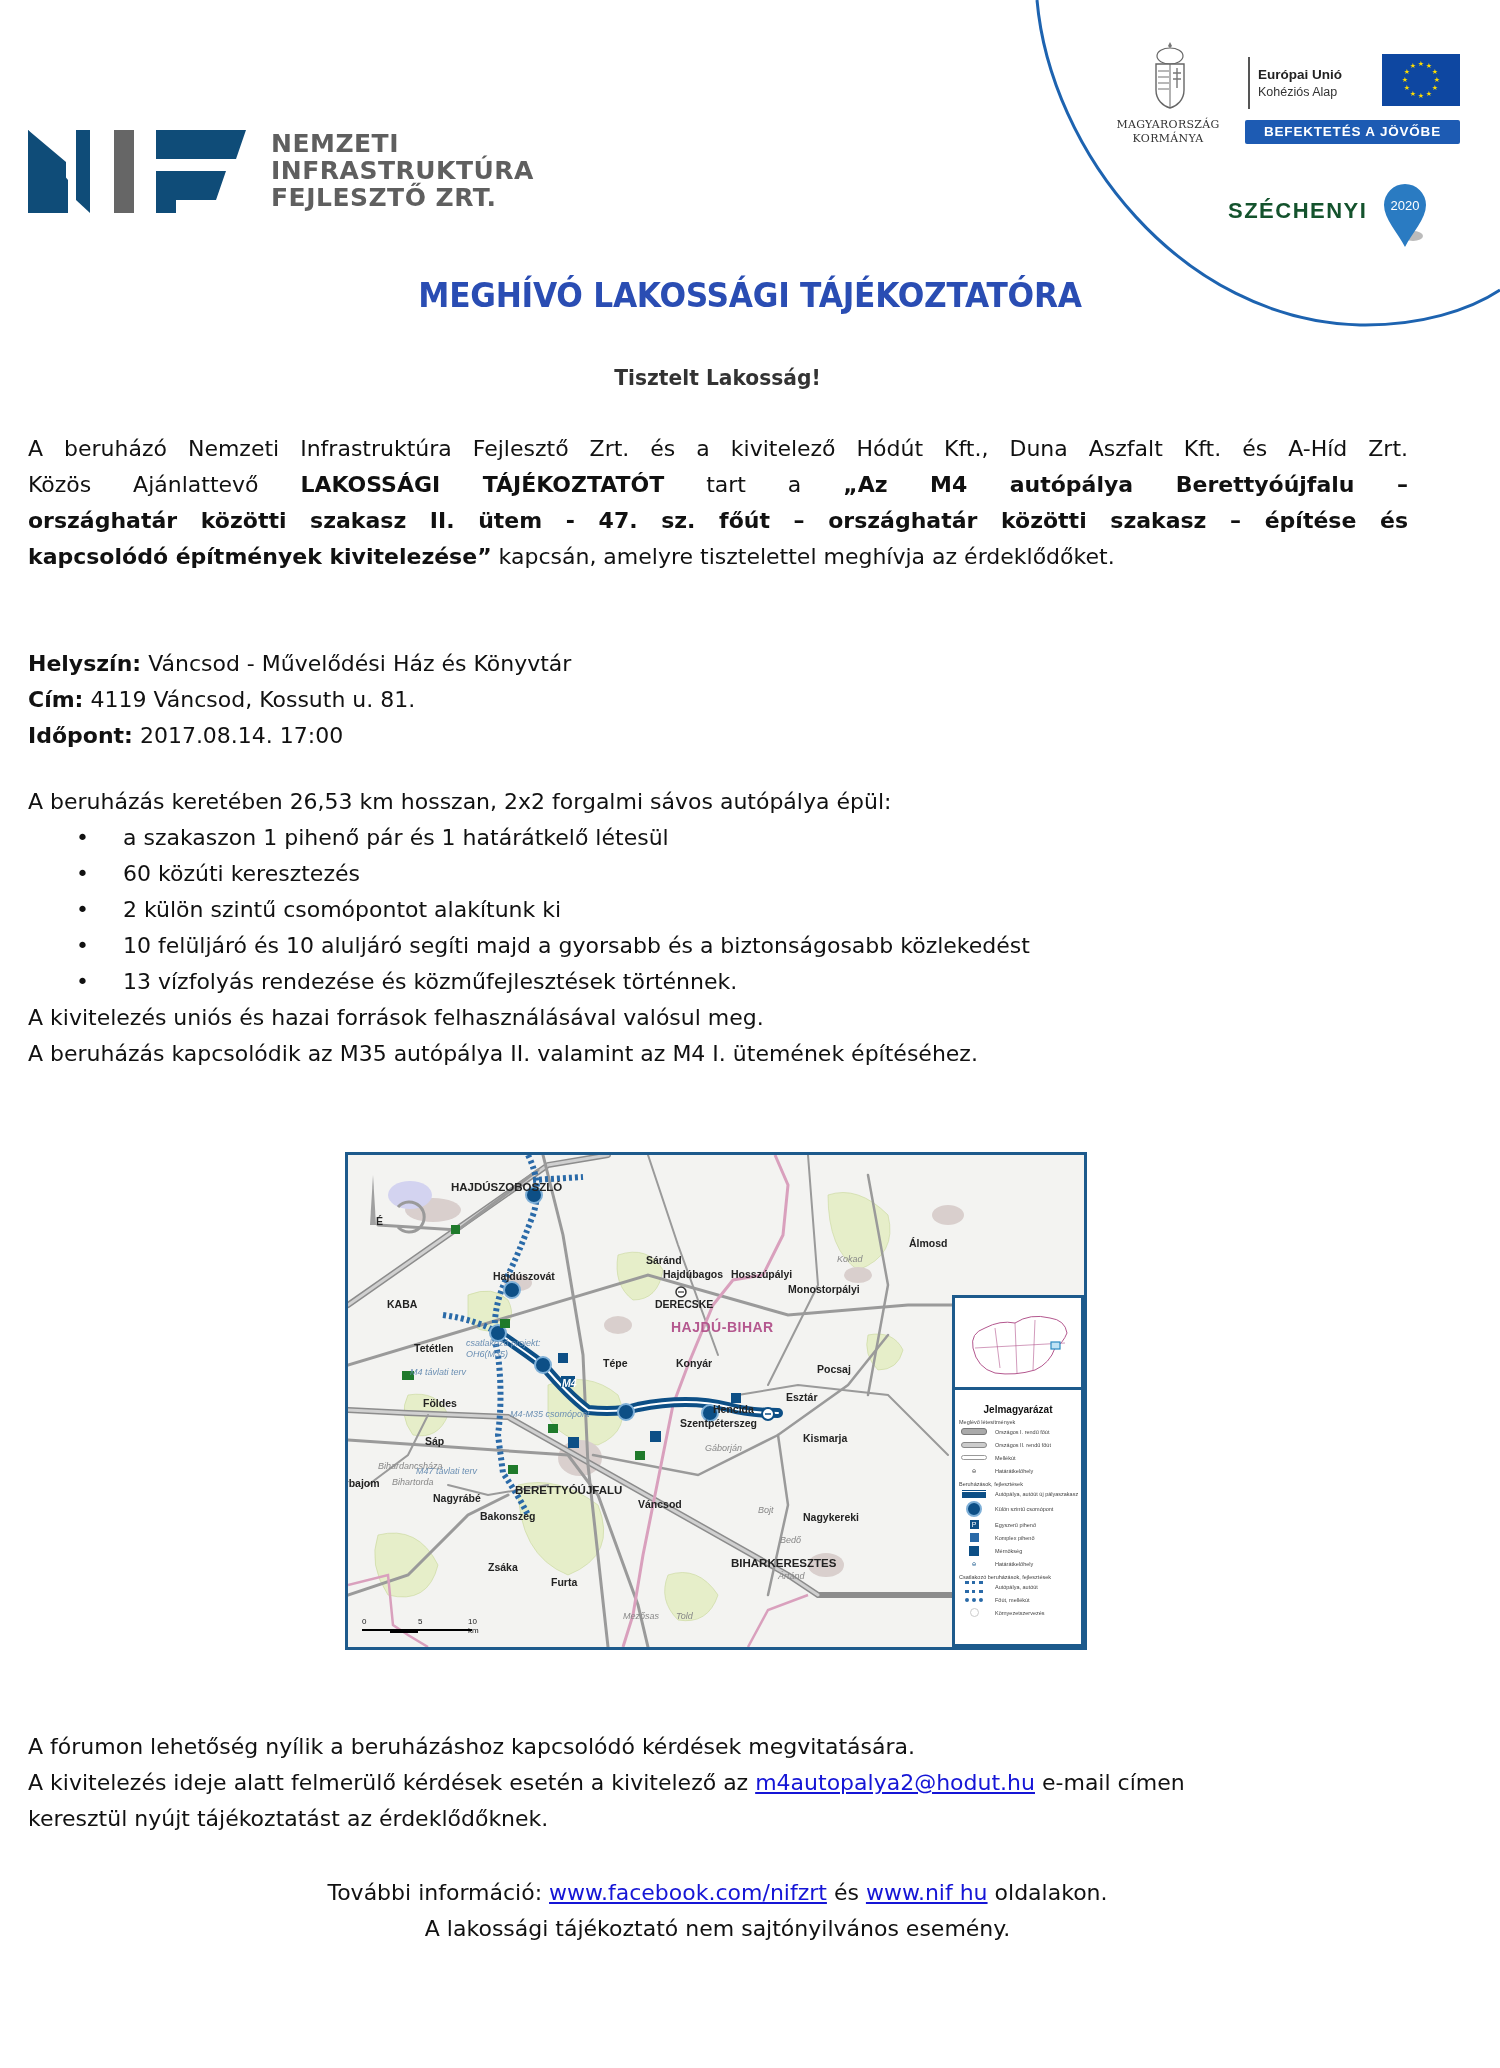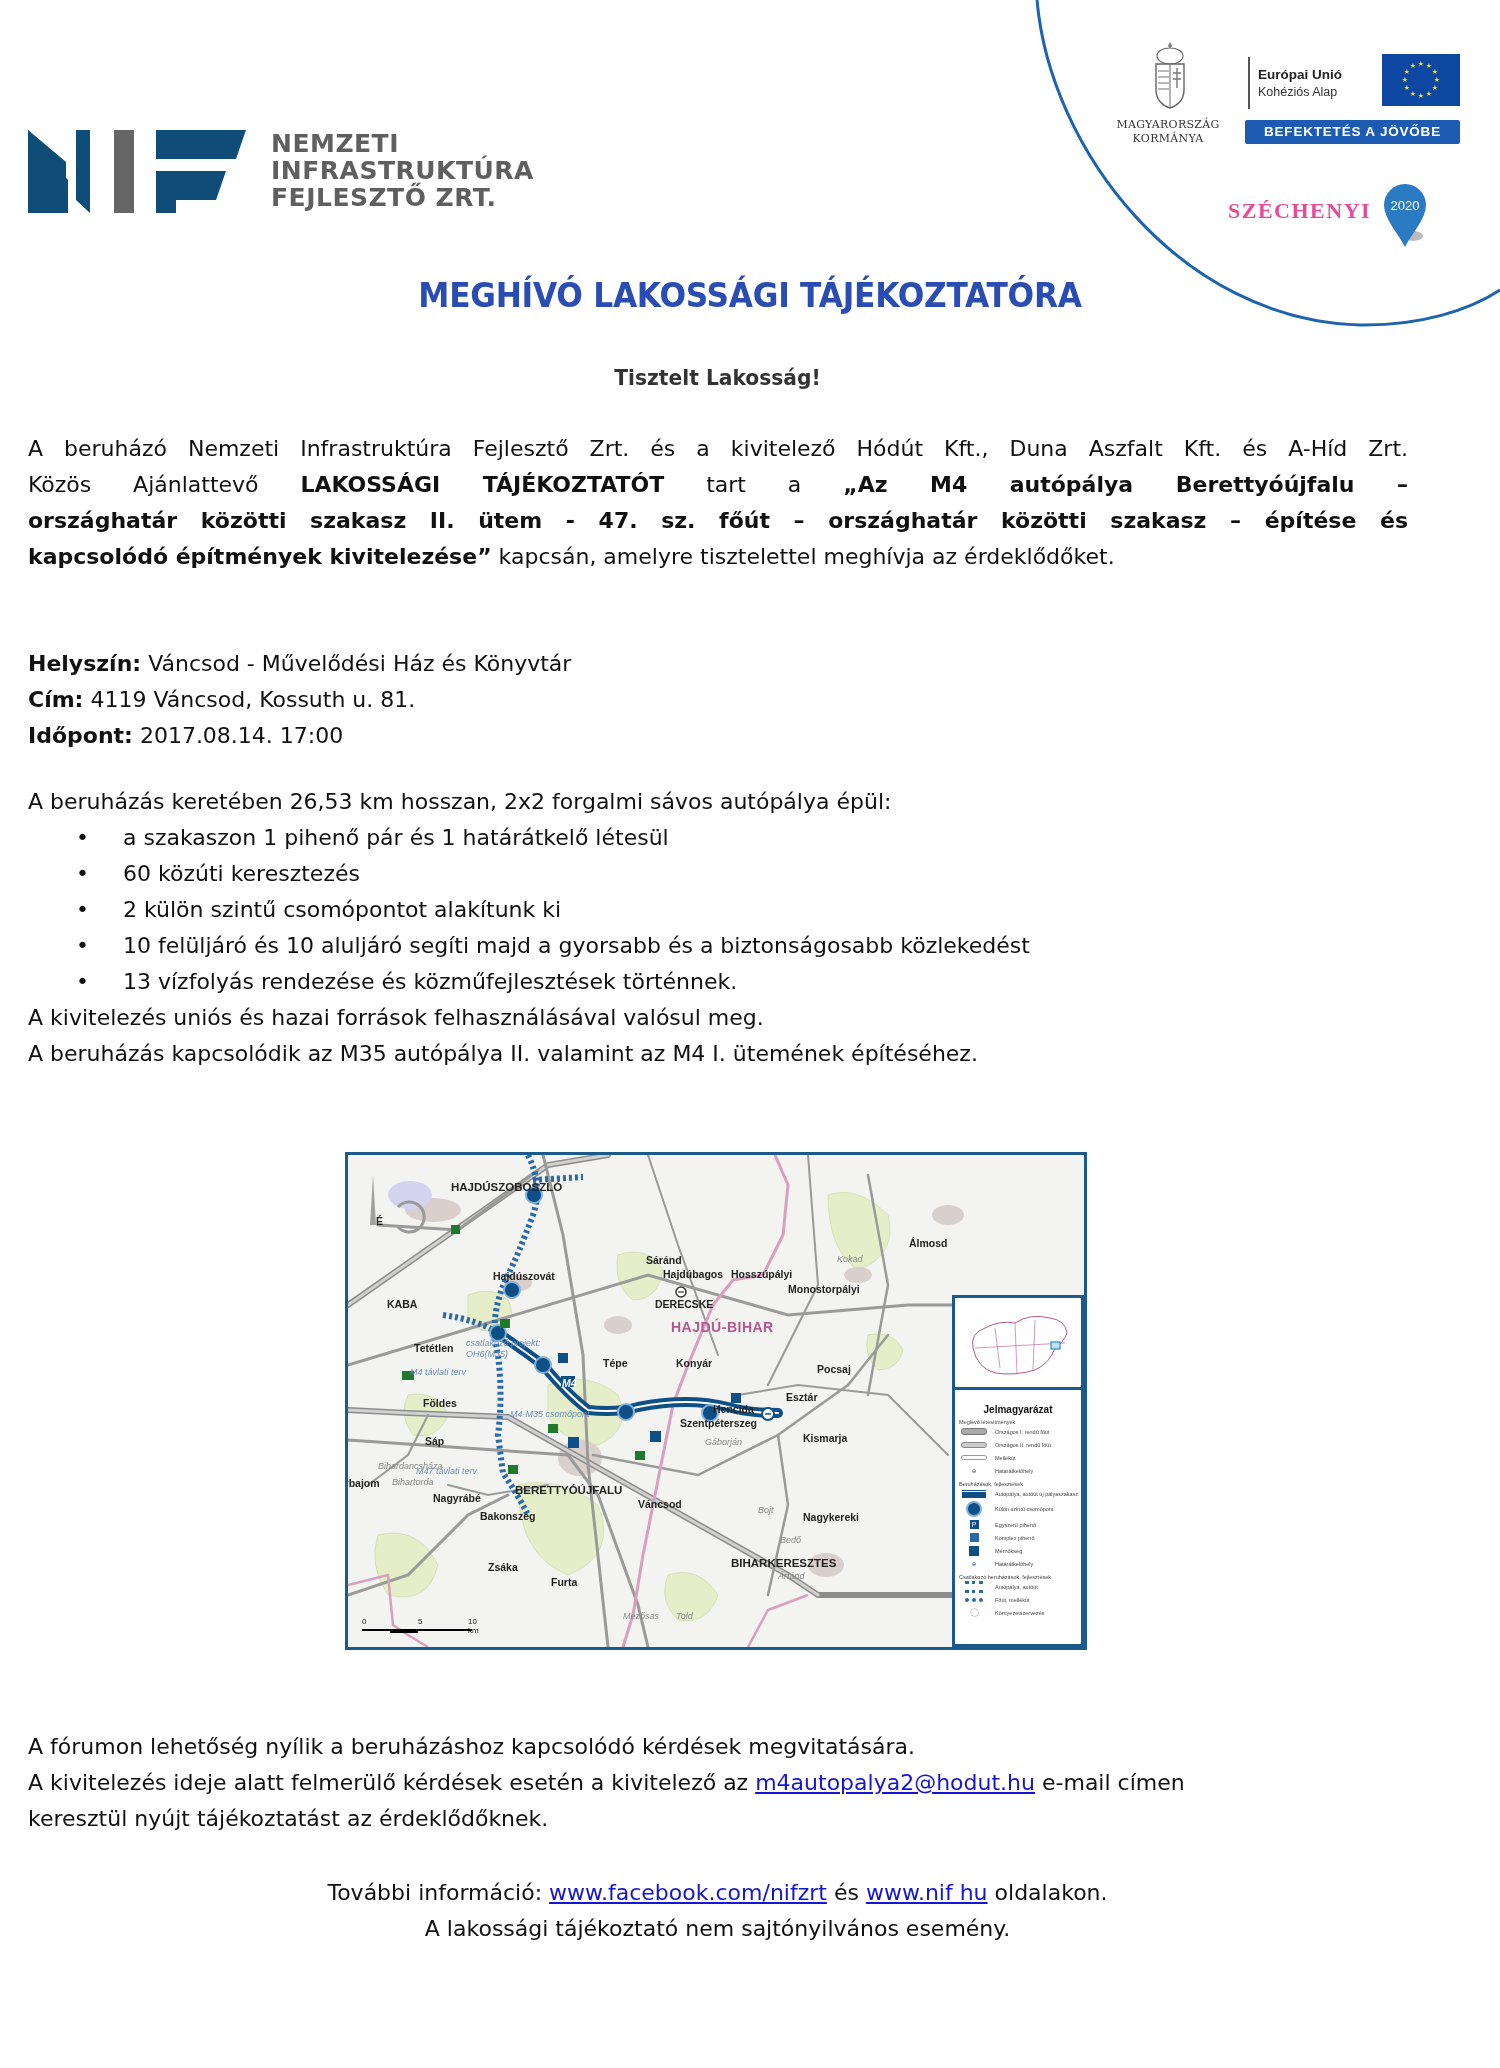--- a/index.html
+++ b/index.html
@@ -17,22 +17,22 @@
               font-family:"DejaVu Serif", serif; font-size:11px; line-height:14px; color:#333; letter-spacing:0.3px; }
   .eu-label { position:absolute; left:138px; top:17px; border-left:2px solid #555; padding-left:8px;
               height:52px; }
   .eu-title { font-family:"Liberation Sans", sans-serif; font-weight:bold; font-size:13.5px; color:#222; margin-top:10px; }
   .eu-sub { font-family:"Liberation Sans", sans-serif; font-size:12.5px; color:#333; margin-top:3px; }
   .eu-flag { position:absolute; left:272px; top:14px; width:78px; height:52px; background:#0e47a1; }
   .bef { position:absolute; left:135px; top:80px; width:215px; height:24px; background:#1d5bb3;
          color:#fff; font-family:"Liberation Sans", sans-serif; font-weight:bold; font-size:13.5px;
          text-align:center; line-height:24px; letter-spacing:0.8px; border-radius:2px; }
   .szech { left:1228px; top:188px; width:220px; height:80px; }
-  .szech-text { position:absolute; left:0; top:10px; font-family:Liberation Serif, serif; font-weight:bold;
-                font-size:22px; color:#ec4899; letter-spacing:1.5px; }
+  .szech-text { position:absolute; left:0; top:10px; font-family:Liberation Sans, sans-serif; font-weight:bold;
+                font-size:22px; color:#14532d; letter-spacing:1.5px; }
 
   
   .title { left:0; width:1500px; top:275px; text-align:center; font-family:"DejaVu Sans", sans-serif; font-weight:bold;
            font-size:34px; color:#2a4db3; letter-spacing:-0.3px; transform:scaleX(0.92); transform-origin:center; }
   .greeting { left:0; width:1435px; top:365px; text-align:center; font-weight:bold; font-size:22px; color:#333;
               transform:scaleX(0.92); transform-origin:center; }
   .para { left:28px; width:1380px; font-size:22px; line-height:36px; }
   .justify { text-align:justify; text-align-last:justify; }
   .last { text-align:left; text-align-last:left; }
   .line { white-space:nowrap; }
@@ -289,21 +289,21 @@
   <div class="map-label" style="left:561px;top:82px;">Álmosd</div>
   <div class="map-label" style="left:307px;top:143px;">DERECSKE</div>
   <div class="map-label county" style="left:323px;top:164px;">HAJDÚ-BIHAR</div>
   <div class="map-label" style="left:255px;top:202px;">Tépe</div>
   <div class="map-label" style="left:328px;top:202px;">Konyár</div>
   <div class="map-label" style="left:469px;top:208px;">Pocsaj</div>
   <div class="map-label" style="left:438px;top:236px;">Esztár</div>
   <div class="map-label" style="left:365px;top:248px;">Hencida</div>
   <div class="map-label" style="left:332px;top:262px;">Szentpéterszeg</div>
   <div class="map-label" style="left:455px;top:277px;">Kismarja</div>
-  <div class="map-label grey" style="left:357px;top:282px;">Gáborján</div>
+  <div class="map-label grey" style="left:357px;top:288px;">Gáborján</div>
   <div class="map-label big" style="left:167px;top:329px;">BERETTYÓÚJFALU</div>
   <div class="map-label" style="left:290px;top:343px;">Váncsod</div>
   <div class="map-label grey" style="left:410px;top:350px;">Bojt</div>
   <div class="map-label" style="left:455px;top:356px;">Nagykereki</div>
   <div class="map-label grey" style="left:432px;top:380px;">Bedő</div>
   <div class="map-label big" style="left:383px;top:402px;">BIHARKERESZTES</div>
   <div class="map-label grey" style="left:430px;top:416px;">Ártánd</div>
 
   <div class="map-label ital" style="left:118px;top:183px;">csatlakozó projekt:</div>
   <div class="map-label ital" style="left:118px;top:194px;">OH6(M35)</div>

